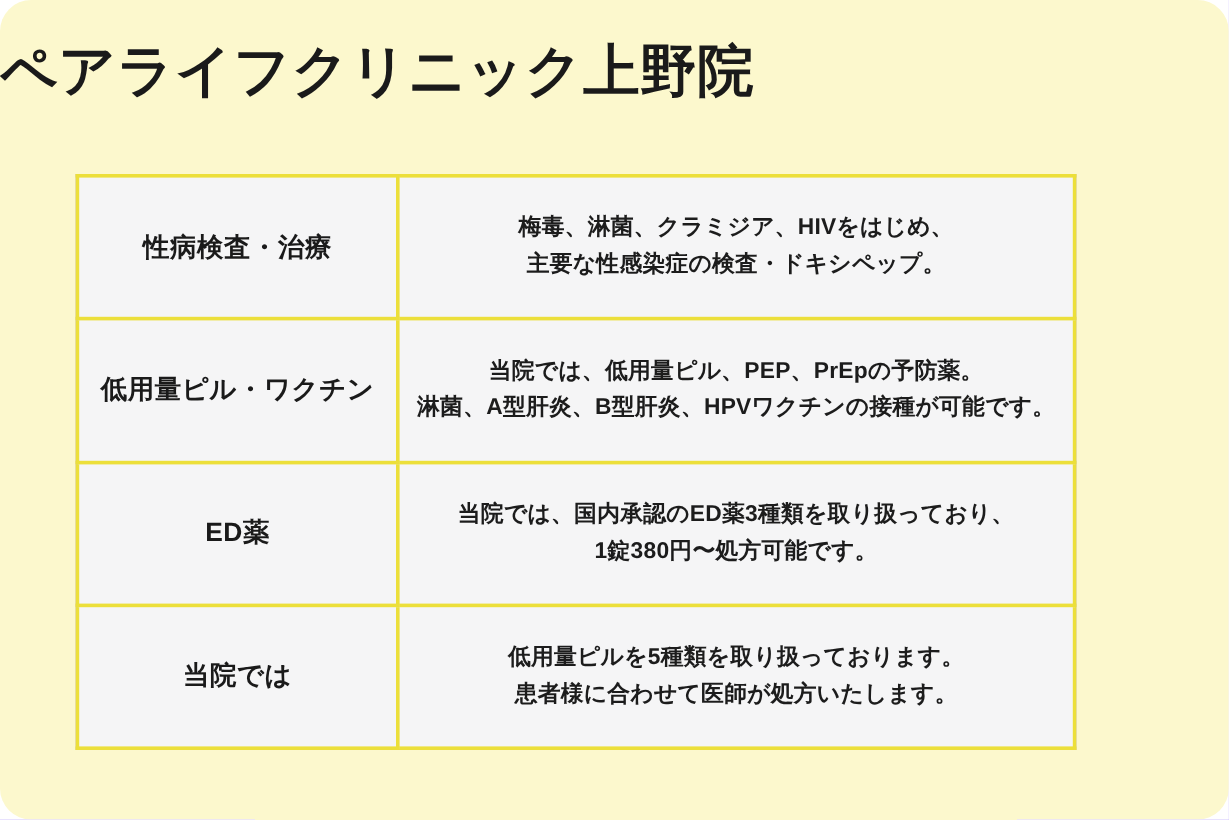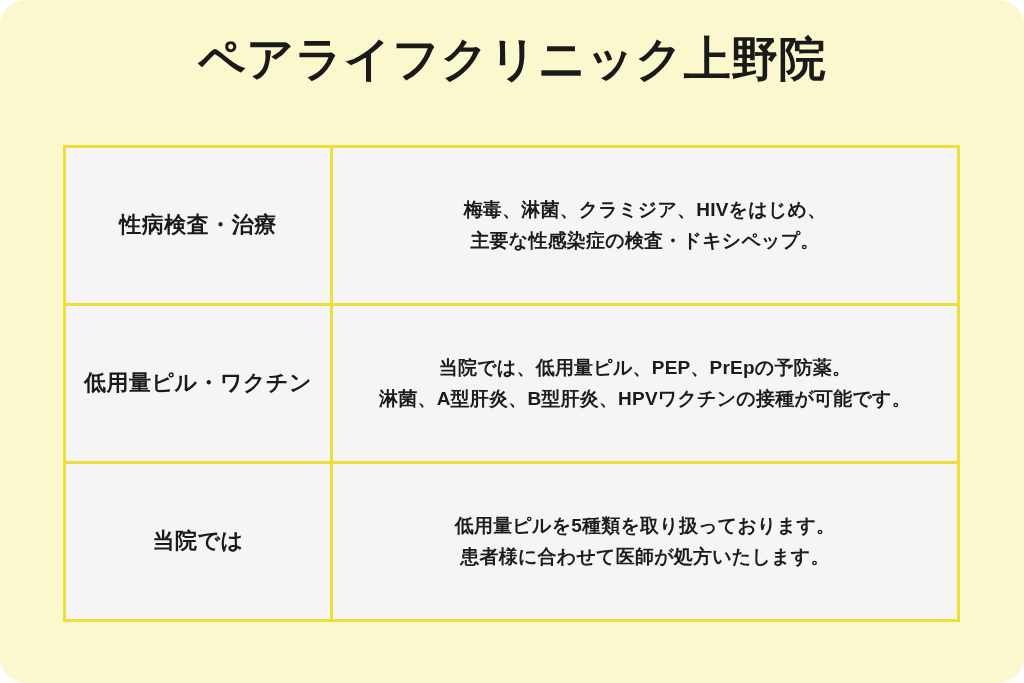--- a/index.html
+++ b/index.html
@@ -23,34 +23,33 @@
     border-radius: 26px;
     box-sizing: border-box;
     overflow: hidden;
   }
 
   .page-title {
     position: absolute;
     top: 30px;
     left: 0;
     width: 1024px;
-    text-align: center;
     font-size: 47px;
     font-weight: 700;
     letter-spacing: 0.5px;
     color: #1a1a1a;
     line-height: 1.25;
     white-space: nowrap;
   }
 
   .services-table {
     position: absolute;
     left: 63px;
     top: 145px;
-    width: 897px;
+    width: 834px;
     height: 477px;
     border-collapse: collapse;
     table-layout: fixed;
     background: #c4b5fd;
   }
 
   .services-table tr {
     height: 119.25px;
   }
 
@@ -104,20 +103,27 @@
         </td>
       </tr>
       <tr>
         <td class="cell-label">低用量ピル・ワクチン</td>
         <td class="cell-desc">
           <span class="desc-line">当院では、低用量ピル、PEP、PrEpの予防薬。</span>
           <span class="desc-line">淋菌、A型肝炎、B型肝炎、HPVワクチンの接種が可能です。</span>
         </td>
       </tr>
       <tr>
+        <td class="cell-label">ED薬</td>
+        <td class="cell-desc">
+          <span class="desc-line">当院では、国内承認のED薬3種類を取り扱っており、</span>
+          <span class="desc-line">1錠380円〜処方可能です。</span>
+        </td>
+      </tr>
+      <tr>
         <td class="cell-label">当院では</td>
         <td class="cell-desc">
           <span class="desc-line">低用量ピルを5種類を取り扱っております。</span>
           <span class="desc-line">患者様に合わせて医師が処方いたします。</span>
         </td>
       </tr>
     </tbody>
   </table>
 
 </div>

